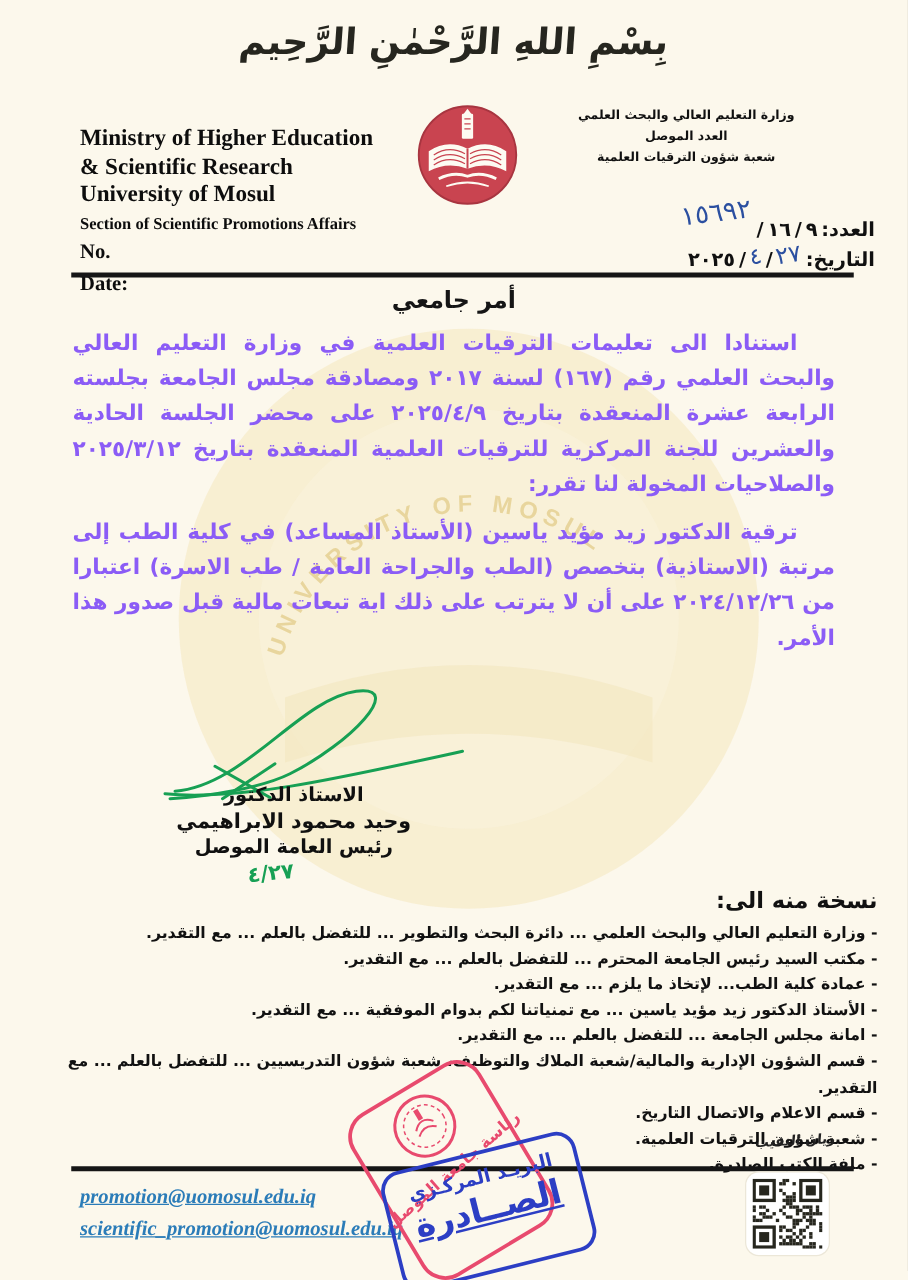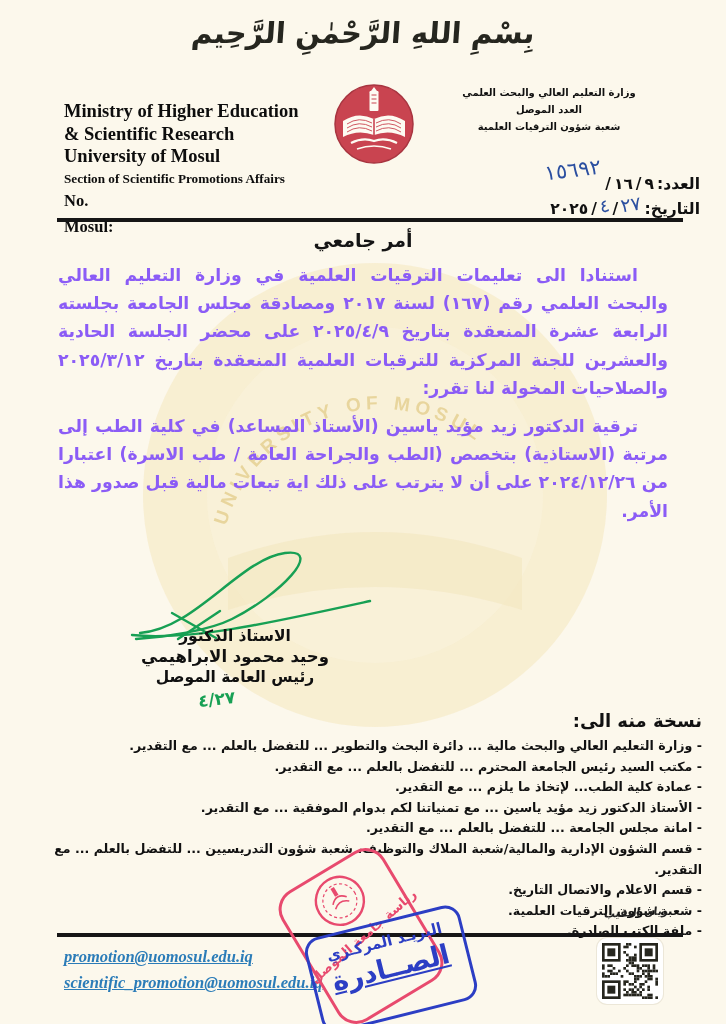--- a/index.html
+++ b/index.html
@@ -100,21 +100,21 @@
   </svg>
 
   <div class="layer bismillah">بِسْمِ اللهِ الرَّحْمٰنِ الرَّحِيم</div>
 
   <div class="layer hdr-en">
     <div class="big">Ministry of Higher Education</div>
     <div class="big">&amp; Scientific Research</div>
     <div class="big">University of Mosul</div>
     <div class="small">Section of Scientific Promotions Affairs</div>
     <div class="no">No.</div>
-    <div class="dt">Mosul:</div>
+    <div class="dt">Date:</div>
   </div>
 
   <svg class="layer logo" viewBox="0 0 82 82">
     <circle cx="41" cy="41" r="39" fill="#c94450"></circle>
     <circle cx="41" cy="41" r="39" fill="none" stroke="#a83540" stroke-width="1.5"></circle>
     <rect x="36.5" y="8" width="9" height="20" fill="#fdfbf2" rx="1"></rect>
     <path d="M36.5,10 L41,4 L45.5,10 Z" fill="#fdfbf2"></path>
     <line x1="38.5" y1="12" x2="43.5" y2="12" stroke="#c94450" stroke-width="1"></line>
     <line x1="38.5" y1="16" x2="43.5" y2="16" stroke="#c94450" stroke-width="1"></line>
     <line x1="38.5" y1="20" x2="43.5" y2="20" stroke="#c94450" stroke-width="1"></line>
@@ -169,21 +169,21 @@
 
   <div class="layer sig-text">
     <div class="s1">الاستاذ الدكتور</div>
     <div class="s2">وحيد محمود الابراهيمي</div>
     <div class="s3">رئيس العامة الموصل</div>
   </div>
   <div class="layer sig-date">٤/٢٧</div>
 
   <div class="layer cc">
     <div class="cc-head">نسخة منه الى:</div>
-    <div class="cc-item">- وزارة التعليم العالي والبحث مالية ... دائرة البحث والتطوير ... للتفضل بالعلم ... مع التقدير.</div>
+    <div class="cc-item">- وزارة التعليم العالي والبحث العلمي ... دائرة البحث والتطوير ... للتفضل بالعلم ... مع التقدير.</div>
     <div class="cc-item">- مكتب السيد رئيس الجامعة المحترم ... للتفضل بالعلم ... مع التقدير.</div>
     <div class="cc-item">- عمادة كلية الطب... لإتخاذ ما يلزم ... مع التقدير.</div>
     <div class="cc-item">- الأستاذ الدكتور زيد مؤيد ياسين ... مع تمنياتنا لكم بدوام الموفقية ... مع التقدير.</div>
     <div class="cc-item">- امانة مجلس الجامعة ... للتفضل بالعلم ... مع التقدير.</div>
     <div class="cc-item">- قسم الشؤون الإدارية والمالية/شعبة الملاك والتوظيف، شعبة شؤون التدريسيين ... للتفضل بالعلم ... مع التقدير.</div>
     <div class="cc-item">- قسم الاعلام والاتصال التاريخ.</div>
     <div class="cc-item">- شعبة شؤون الترقيات العلمية.</div>
     <div class="cc-item">- ملفة الكتب الصادرة.</div>
   </div>
   <div class="layer typist">ريان النقيب</div>

